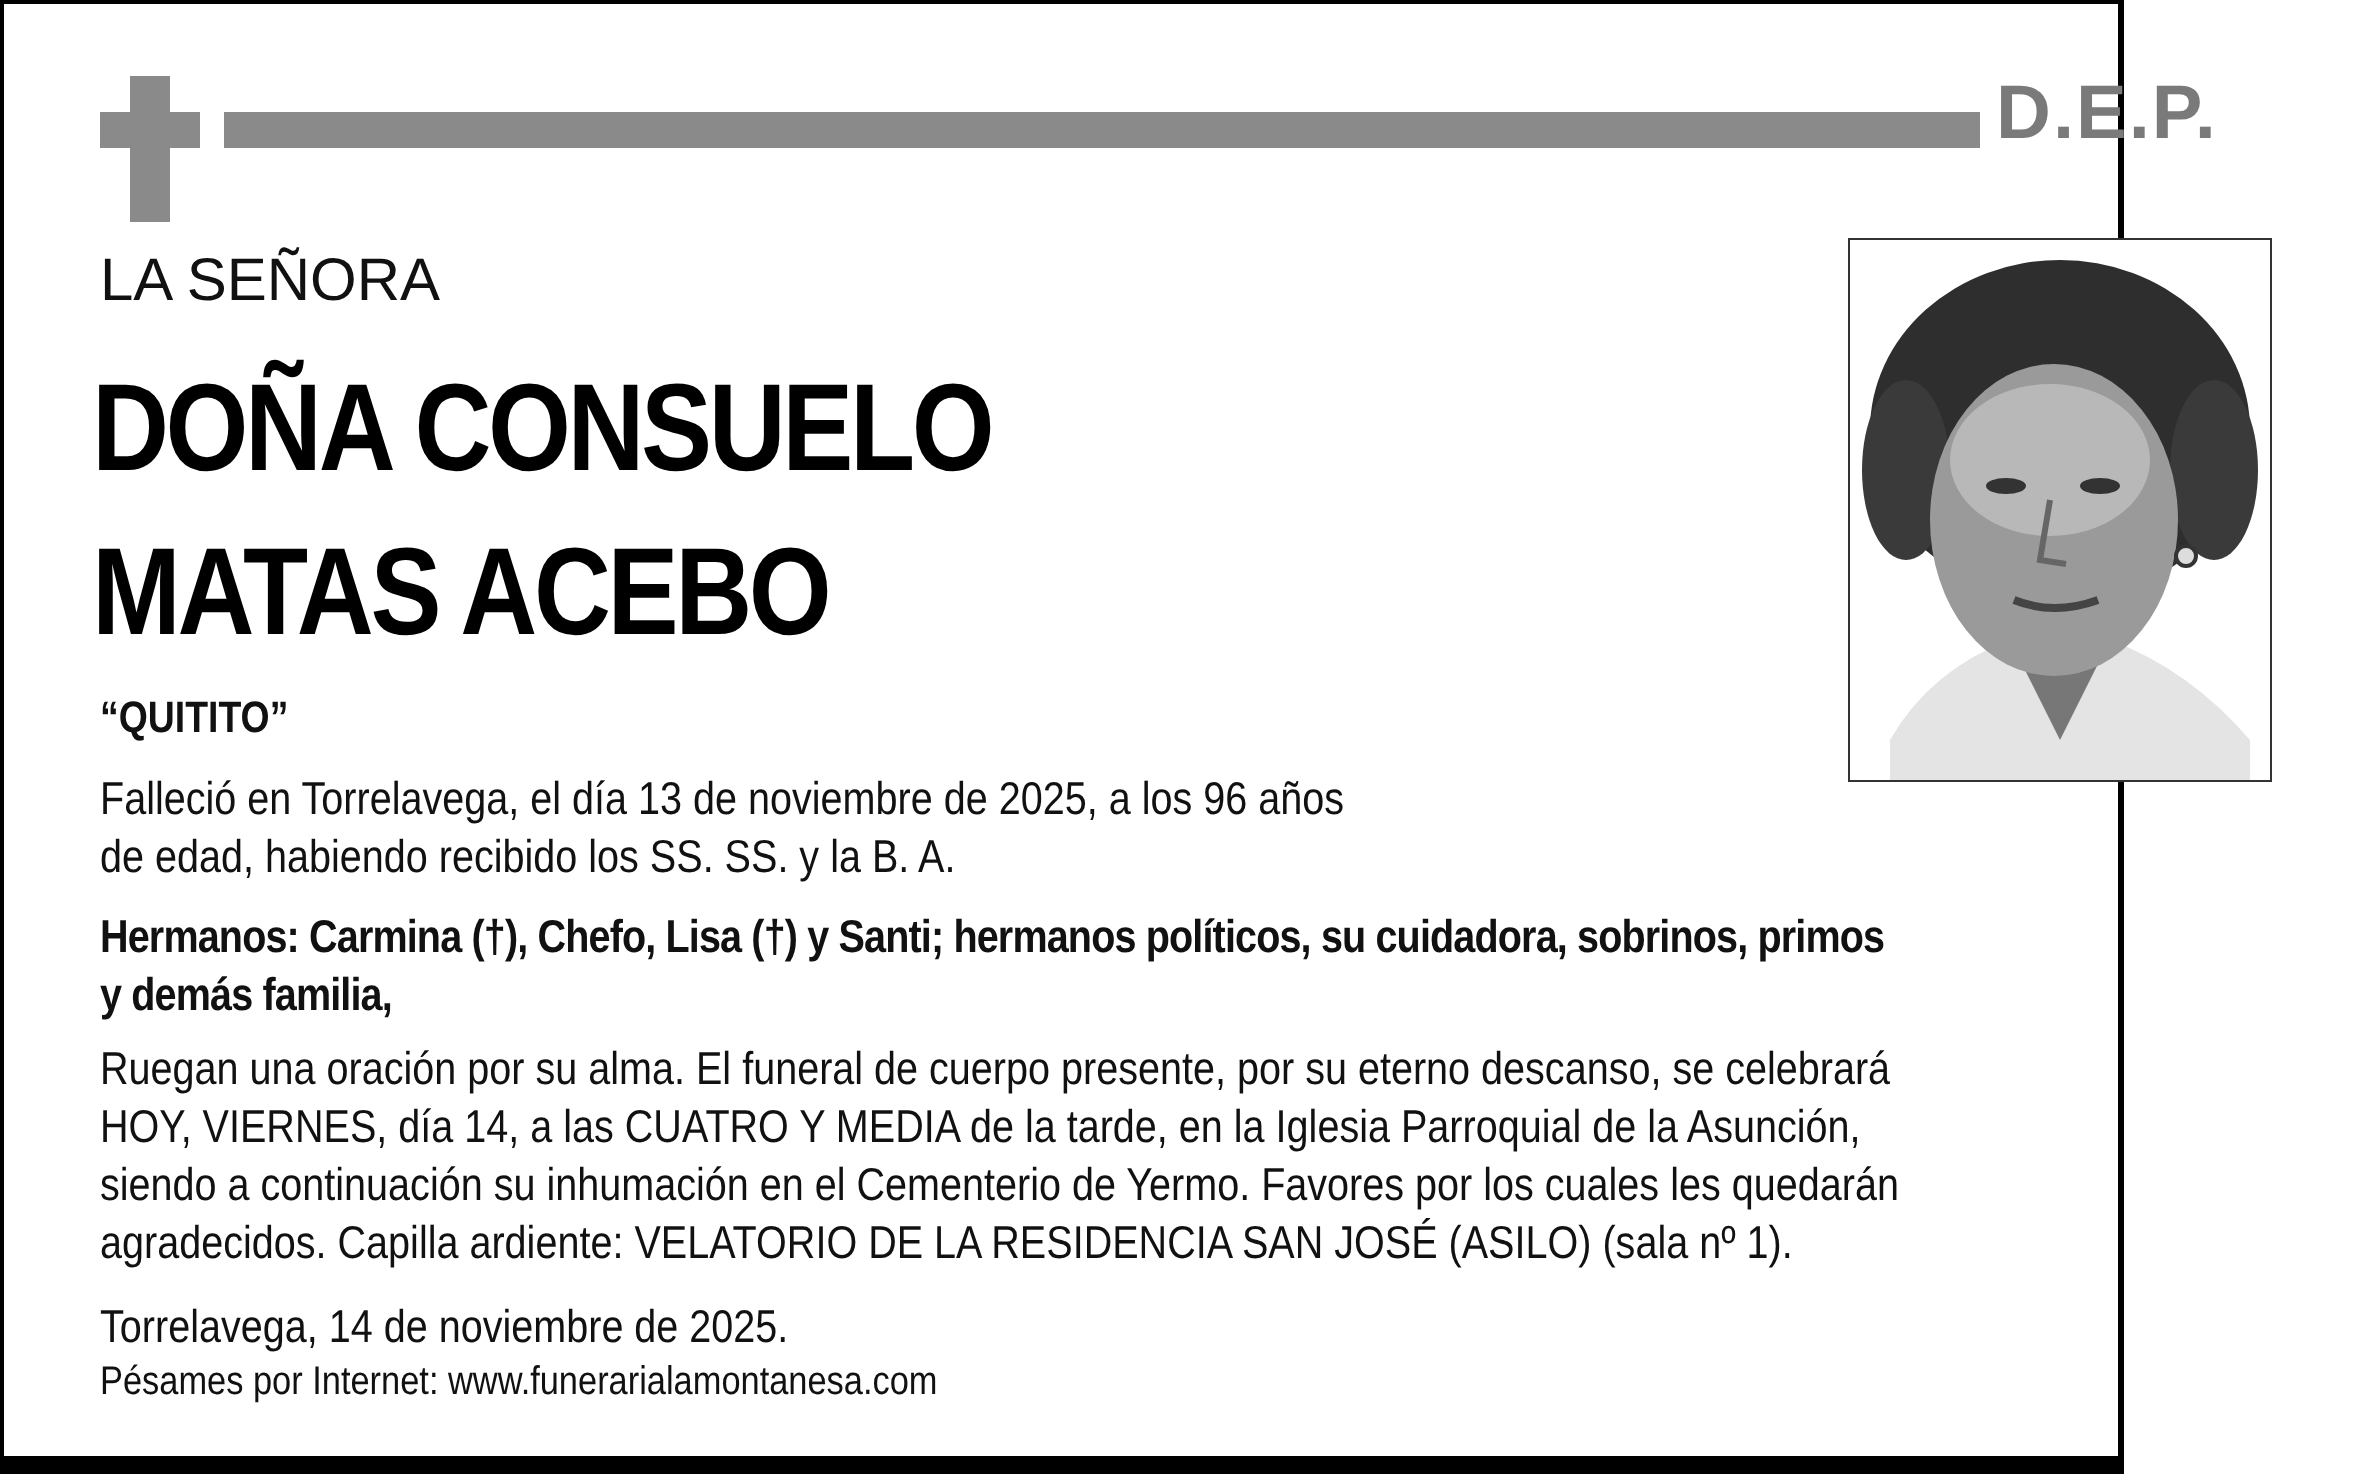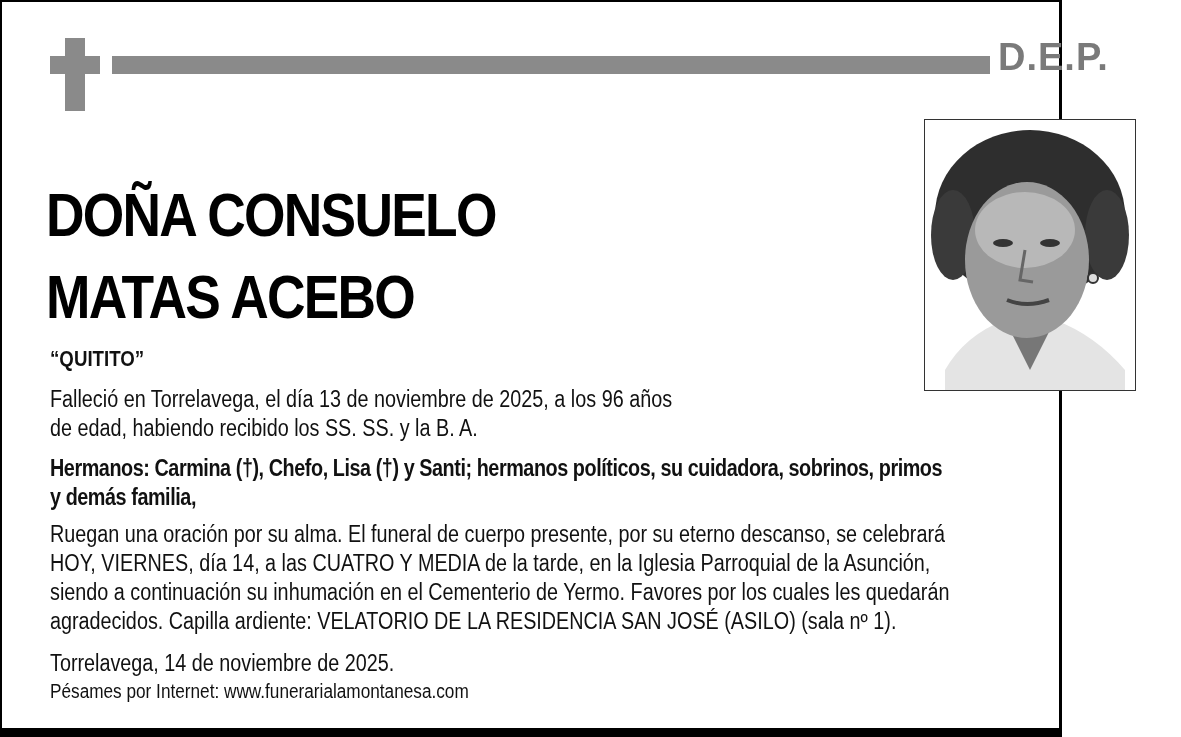--- a/index.html
+++ b/index.html
@@ -48,20 +48,21 @@
   </style>
 </head>
 <body>
 
 <div class="frame">
   <div class="cross-v"></div>
   <div class="cross-h"></div>
   <div class="rule"></div>
   <div class="dep">D.E.P.</div>
 
+  <div class="pretitle">LA SEÑORA</div>
   <div class="name">
     <div>DOÑA CONSUELO</div>
     <div>MATAS ACEBO</div>
   </div>
   <div class="nick">“QUITITO”</div>
 
   <div class="text p1">
     <div>Falleció en Torrelavega, el día 13 de noviembre de 2025, a los 96 años</div>
     <div>de edad, habiendo recibido los SS. SS. y la B. A.</div>
   </div>

